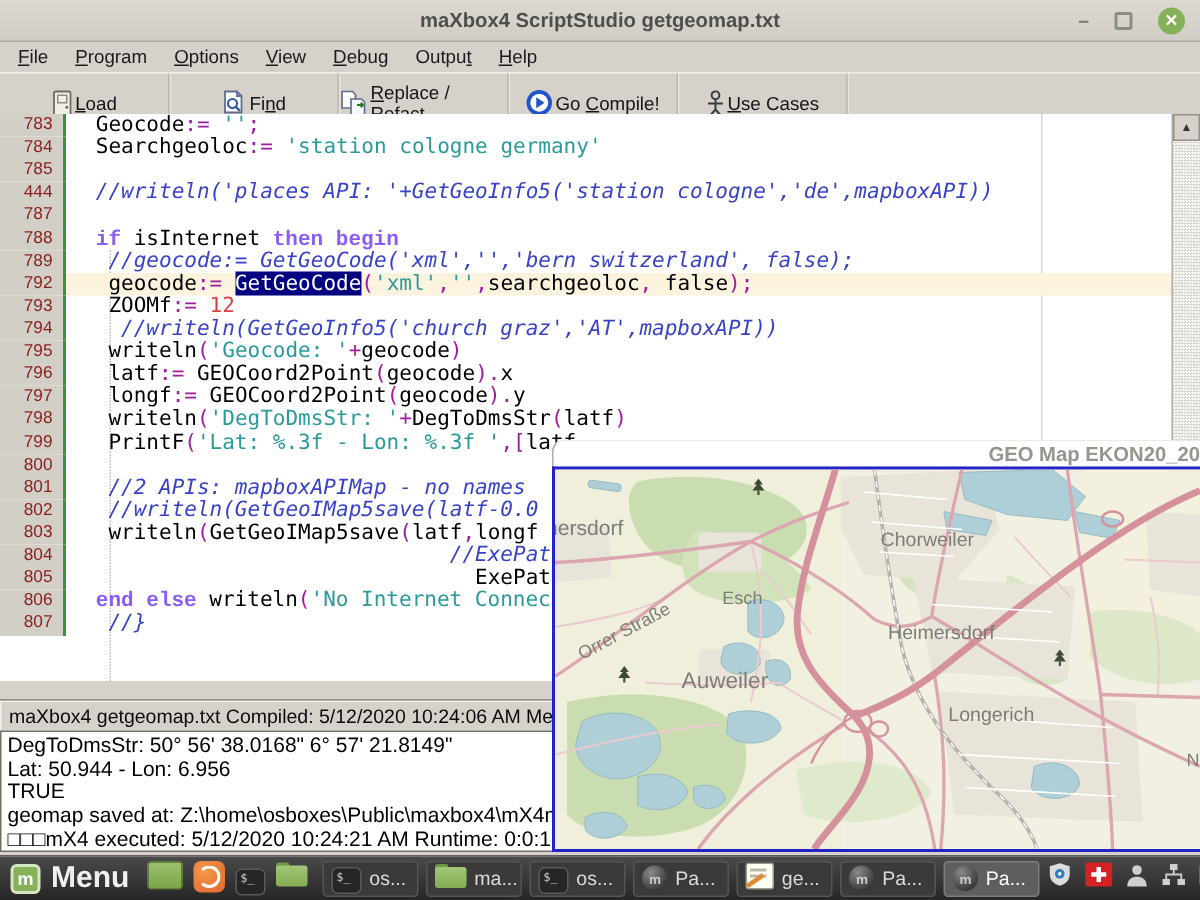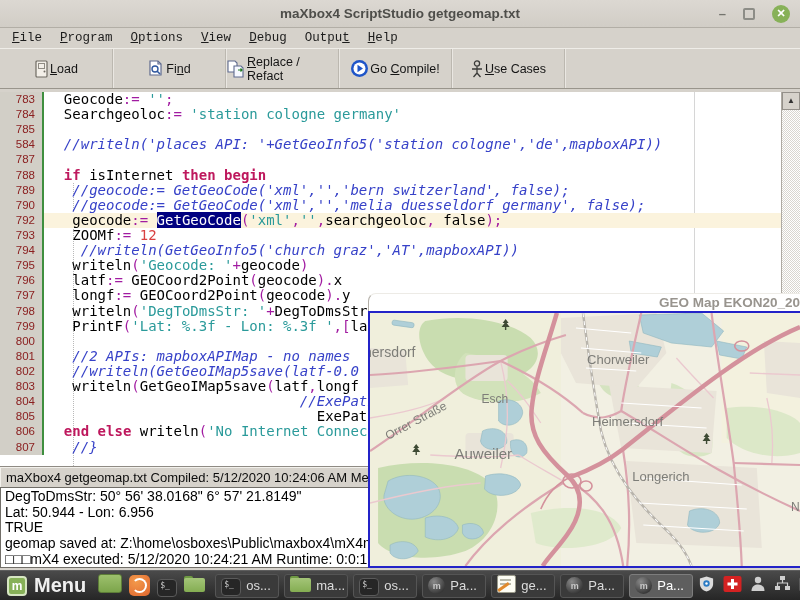--- a/index.html
+++ b/index.html
@@ -13,46 +13,46 @@
     display:flex;align-items:center;justify-content:center;}
   .title{font-weight:bold;font-size:13.5px;color:#4e4e4a;}
   .winctl{position:absolute;right:10px;top:0;height:27px;display:flex;align-items:center;gap:17px;}
   .btn-min{color:#74746e;font-weight:bold;font-size:13px;line-height:10px;cursor:default;}
   .btn-max{width:8px;height:8px;border:2px solid #8d8d87;border-radius:2px;}
   .btn-close{width:18px;height:18px;border-radius:50%;background:var(--close_button);
     color:#fff;font-size:11px;font-weight:bold;display:flex;align-items:center;justify-content:center;}
 
   .menubar{height:20px;background:#d6d2cb;display:flex;align-items:center;
     padding-left:3px;font-size:12.5px;color:#1c1c1c;}
-  .mi{padding:2px 9px;font-family:Liberation Mono, monospace;}
+  .mi{padding:2px 9px;}
   .mi u{text-decoration:underline;}
 
   .toolbar{height:39px;background:#d6d2cb;border-top:1px solid #efede8;
     border-bottom:1px solid #99958c;display:flex;}
   .tbtn{width:112px;display:flex;align-items:center;justify-content:center;
     gap:1px;border-right:1px solid #bcb8b0;box-shadow:1px 0 0 #eae7e2;
     font-size:12.5px;color:#151515;}
   .tbtn .ticon{height:18px;display:flex;align-items:center;}
 
   
-  .editor{position:absolute;top:92px;left:0;width:800px;height:378px;background:#fff;overflow:hidden;}
+  .editor{position:absolute;top:76px;left:0;width:800px;height:378px;background:#fff;overflow:hidden;}
   .guides{position:absolute;left:0;top:0;right:0;bottom:0;}
   .margin-line{position:absolute;left:694px;top:0;bottom:0;width:1px;background:#d6d6d6;}
   .indent-guide{position:absolute;left:73px;top:91px;height:287px;width:0;
     border-left:1px dotted #b9b9b9;}
   #code-rows{position:absolute;left:0;top:0;right:18px;}
   .row{display:flex;height:15.12px;line-height:15.12px;}
   .gut{width:44px;flex:none;background:#d2cfc7;border-right:2px solid #3f8f3f;
     box-sizing:border-box;color:var(--line_number);font-size:11.5px;text-align:right;
     padding-right:7px;position:relative;}
   .warn{position:absolute;left:2px;top:1px;}
   .code{flex:1;font-family:"DejaVu Sans Mono",monospace;font-size:14px;
     white-space:pre;padding-left:3px;color:#000;}
   .row.cur .code{background:#fbf3dd;}
-  .code .k{font-weight:bold;color:#be185d;}
+  .code .k{font-weight:bold;color:#8b5cf6;font-family:Liberation Mono, monospace;}
   .code .s{color:var(--code_string);}
   .code .c{color:var(--code_comment);font-style:italic;}
   .code .u{color:var(--code_number);}
   .code .y{color:var(--code_symbol);}
   .code .w{background:var(--accent_selection);color:#fff;}
   .vscroll{position:absolute;right:0;top:0;width:18px;bottom:0;border-left:1px solid #aeaaa2;
     background:repeating-conic-gradient(#ffffff 0% 25%, #d9d6cf 0% 50%) 0 0 / 2px 2px;}
   .sb-btn{height:16px;background:#d6d2cb;border:1px solid #94908a;font-size:8px;
     text-align:center;line-height:15px;color:#333;}
 
@@ -178,38 +178,34 @@
           </div>
           <div class="row">
             <div class="gut">784</div>
             <div class="code"><span>  Searchgeoloc</span><span class="y">:= </span><span class="s">'station cologne germany'</span></div>
           </div>
           <div class="row">
             <div class="gut">785</div>
             <div class="code"></div>
           </div>
           <div class="row">
-            <div class="gut">584</div>
+            <div class="gut">444</div>
             <div class="code"><span class="c">  //writeln('places API: '+GetGeoInfo5('station cologne','de',mapboxAPI))</span></div>
           </div>
           <div class="row">
             <div class="gut">787</div>
             <div class="code"></div>
           </div>
           <div class="row">
             <div class="gut">788</div>
             <div class="code"><span>  </span><span class="k">if</span><span> isInternet </span><span class="k">then</span><span> </span><span class="k">begin</span></div>
           </div>
           <div class="row">
             <div class="gut">789</div>
             <div class="code"><span class="c">   //geocode:= GetGeoCode('xml','','bern switzerland', false);</span></div>
-          </div>
-          <div class="row">
-            <div class="gut">790</div>
-            <div class="code"><span class="c">   //geocode:= GetGeoCode('xml','','melia duesseldorf germany', false);</span></div>
           </div>
           <div class="row cur">
             <div class="gut">792</div>
             <div class="code"><span>   geocode</span><span class="y">:= </span><span class="w">GetGeoCode</span><span class="y">(</span><span class="s">'xml'</span><span class="y">,</span><span class="s">''</span><span class="y">,</span><span>searchgeoloc</span><span class="y">,</span><span> false</span><span class="y">);</span></div>
           </div>
           <div class="row">
             <div class="gut">793</div>
             <div class="code"><span>   ZOOMf</span><span class="y">:= </span><span class="u">12</span></div>
           </div>
           <div class="row">

